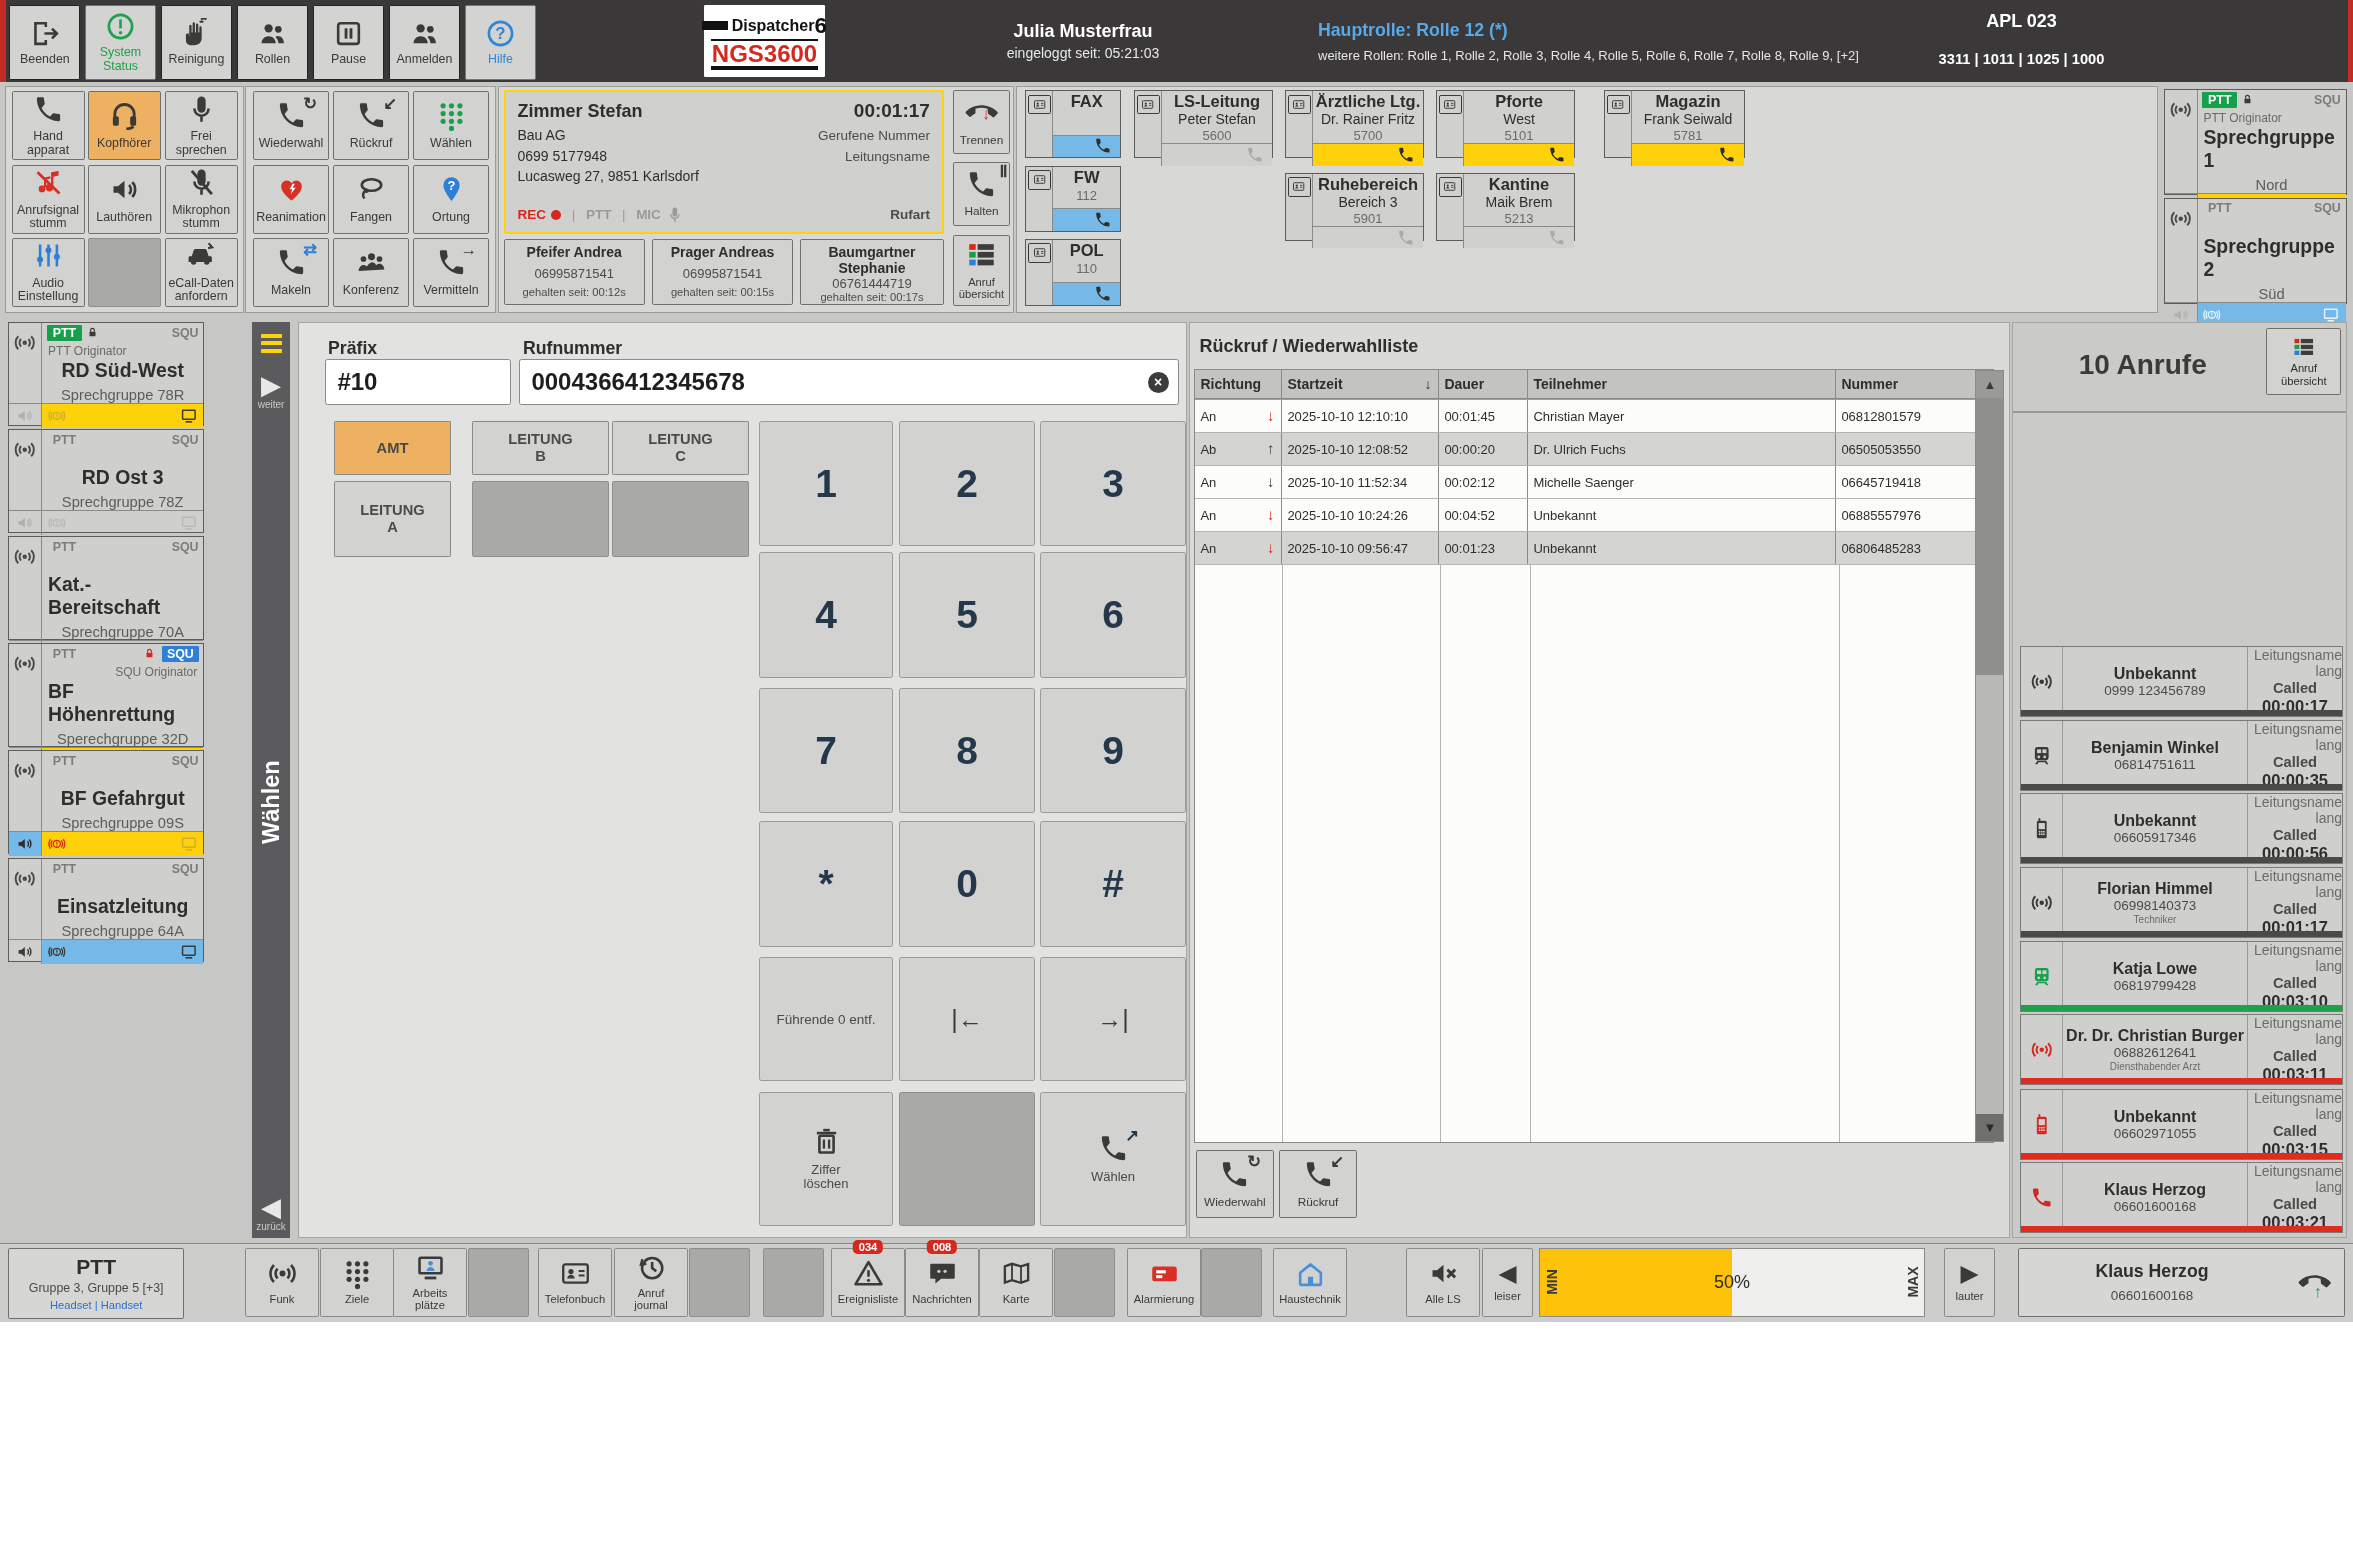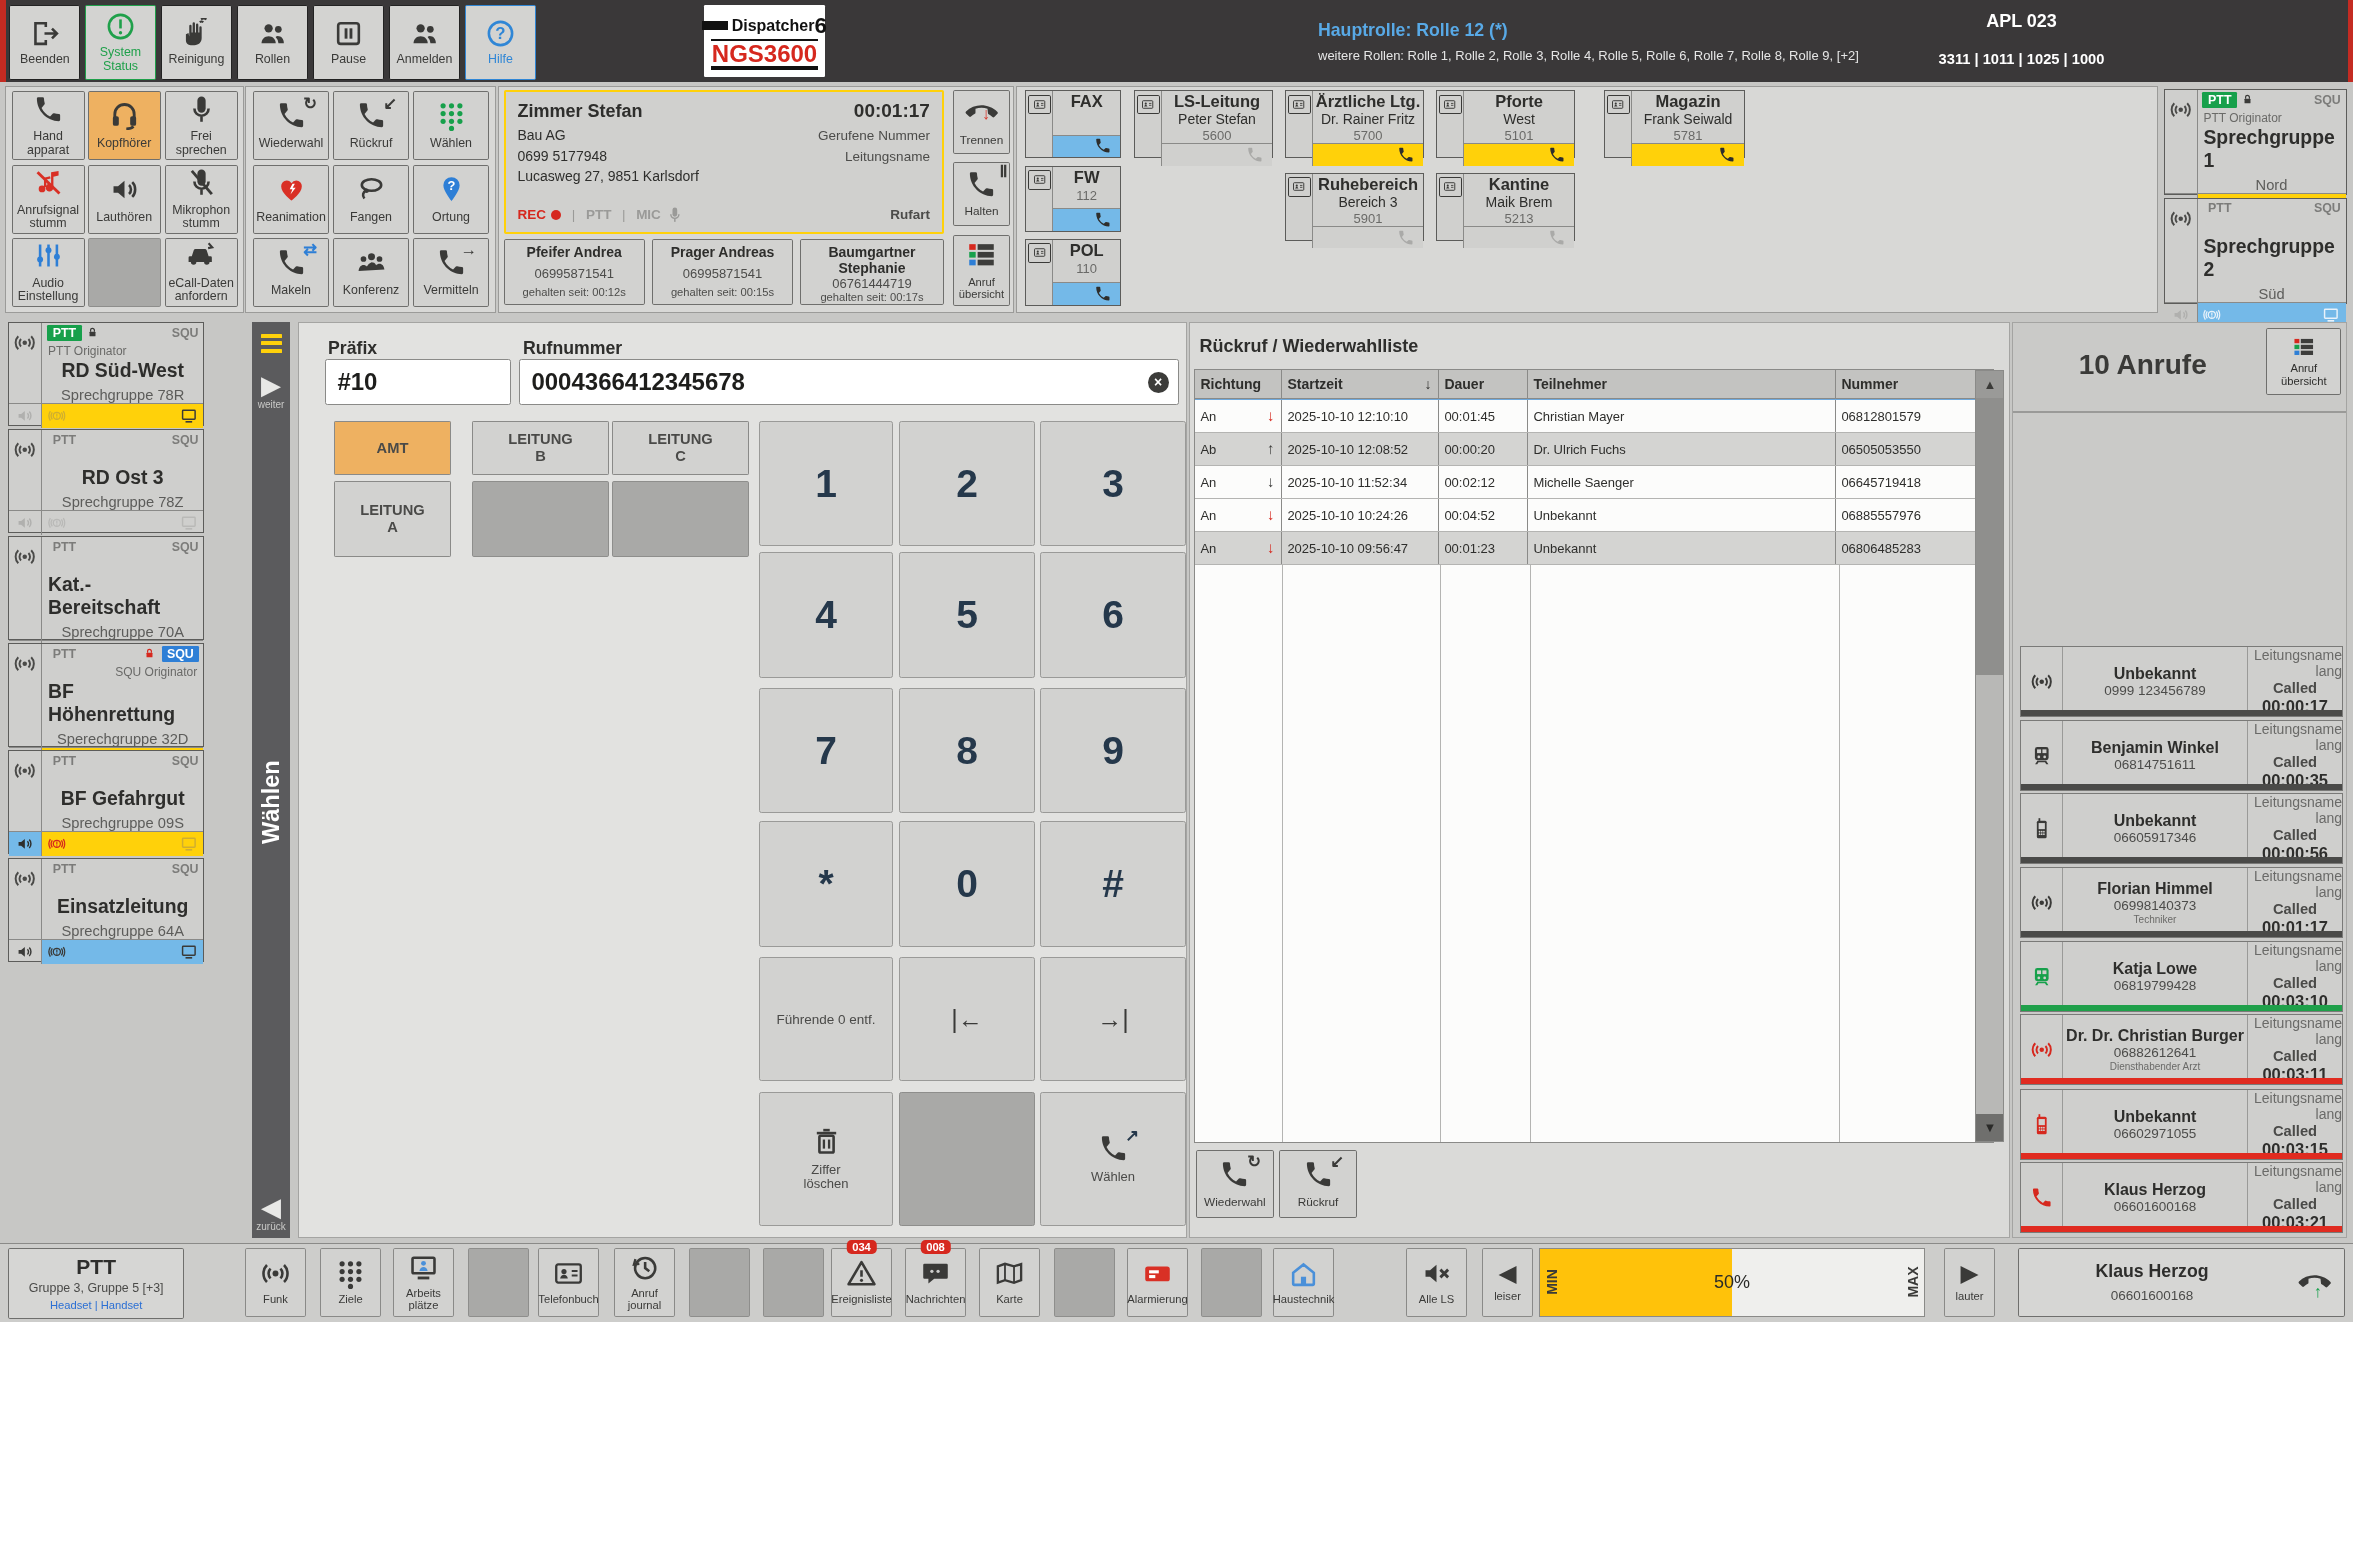--- a/index.html
+++ b/index.html
@@ -148,21 +148,21 @@
   .ce-line{font-size:14px;color:#6a6a68;text-align:right;} .ce-status{font-size:14.7px;font-weight:bold;color:#4a4a48;margin-top:1.2px;}
   .ce-dur{font-size:16.5px;font-weight:bold;margin-top:1.2px;}
   .ce-stripe{position:absolute;left:0;bottom:0;width:100%;height:5.9px;background:#4a4a48;}
   .ce-stripe.g{background:#1fa04a;} .ce-stripe.r{background:#e02b20;}
   
   .bbar{left:0;top:1243px;width:2354px;height:78px;background:#cdcdcb;border-top:1.2px solid #8a8a88;}
   .ptt-panel{left:8.2px;top:3.5px;width:174px;height:69px;background:#d6d6d4;border:1.8px solid #6f6f6d;border-radius:1.8px;
              display:flex;flex-direction:column;align-items:center;justify-content:center;}
   .ptt-panel .t{font-size:21px;font-weight:bold;} .ptt-panel .g{font-size:12.4px;color:#4a4a48;margin-top:2.4px;}
   .ptt-panel .d{font-size:11.2px;color:#2b6fd4;margin-top:3.5px;}
-  .bb-btn{top:3.5px;width:61px;height:69px;background:#d2d2d0;border:1.8px solid #8a8a88;border-radius:1.8px;
+  .bb-btn{top:3.5px;width:74px;height:69px;background:#d2d2d0;border:1.8px solid #8a8a88;border-radius:1.8px;
           display:flex;flex-direction:column;align-items:center;justify-content:center;gap:4.7px;font-size:11.2px;color:#3a3a38;
           text-align:center;line-height:1.05;cursor:pointer;box-sizing:border-box;position:absolute;}
   .bb-btn .badge{position:absolute;top:-8.2px;left:50%;transform:translateX(-50%);background:#d6281e;color:#fff;
                  font-size:11.2px;font-weight:bold;padding:1.2px 5.9px;border-radius:4.7px;}
   .bb-empty{top:3.5px;width:61px;height:69px;background:#a9a9a7;border:1.8px solid #8e8e8c;border-radius:1.8px;position:absolute;box-sizing:border-box;}
   .vol{left:1539px;top:3.5px;width:386px;height:69px;border:1.8px solid #8a8a88;background:#efefed;position:absolute;box-sizing:border-box;}
   .vol .fill{position:absolute;left:0;top:0;height:100%;width:50%;background:#ffc20a;}
   .vol .minl,.vol .maxl{position:absolute;top:50%;transform:translateY(-50%) rotate(180deg);writing-mode:vertical-rl;
         font-size:14px;font-weight:bold;color:#3a3a38;}
   .vol .minl{left:3.5px;} .vol .maxl{right:3.5px;}
@@ -437,20 +437,24 @@
     </div>
 
     <div class="abs logo">
       <div class="l1">
           <span>Dispatcher</span>
           <b>6</b>
         </div>
       <div class="l2">NGS3600</div>
     </div>
 
+    <div class="abs tb-user">
+      <div class="n">Julia Musterfrau</div>
+      <div class="s">eingeloggt seit: 05:21:03</div>
+    </div>
 
     <div class="abs tb-roles">
       <div class="m">Hauptrolle: Rolle 12 (*)</div>
       <div class="o">weitere Rollen: Rolle 1, Rolle 2, Rolle 3, Rolle 4, Rolle 5, Rolle 6, Rolle 7, Rolle 8, Rolle 9,  [+2]</div>
     </div>
 
     <div class="abs tb-station">
       <div class="a">APL 023</div>
       <div class="i">3311 | 1011 | 1025 | 1000</div>
     </div>

